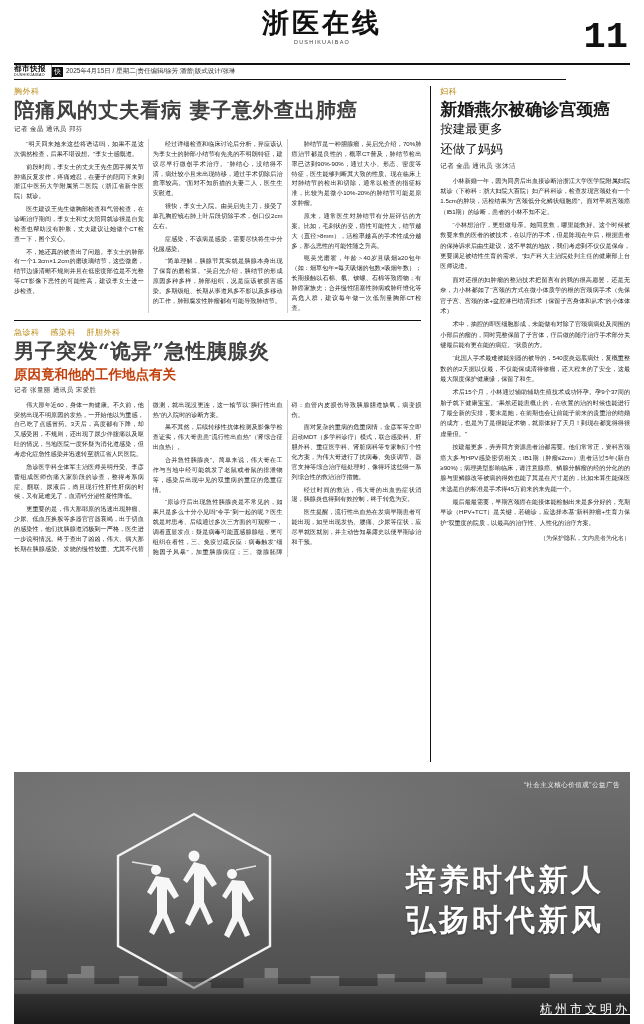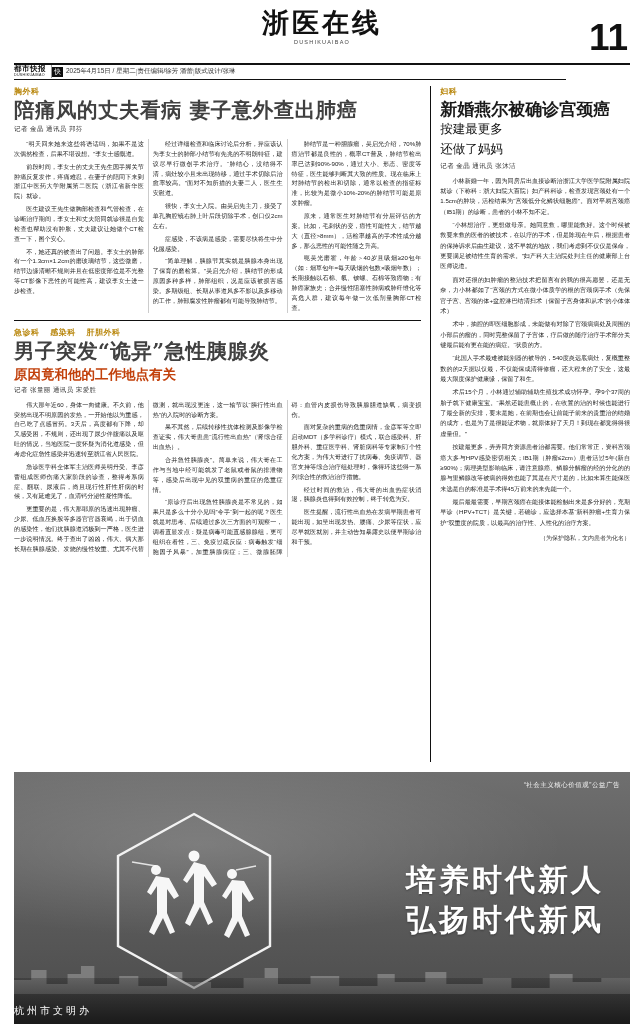--- a/index.html
+++ b/index.html
@@ -40,21 +40,21 @@
     text-align: center;
     font-size: 5.5px;
     letter-spacing: 1.2px;
     color: #444;
     margin-top: 3px;
   }
   .page-num {
     position: absolute;
     right: 2px;
     top: 10px;
-    font-family: Liberation Sans, sans-serif;
+    font-family: Liberation Mono, monospace;
     font-size: 37px;
     font-weight: bold;
     color: #111;
     line-height: 1;
   }
 
   
   .infobar {
     display: flex;
     align-items: center;
@@ -90,21 +90,21 @@
   .content {
     display: flex;
     margin-top: 6px;
     height: 676px;
   }
   .col-left  { width: 418px; padding-right: 9px; border-right: 0.8px solid #111; }
   .col-right { width: 199px; padding-left: 9px; }
 
   .kicker {
     font-size: 8px;
-    font-weight: bold;
+    font-weight: normal;
     color: #b8860b;
     letter-spacing: .5px;
     margin-bottom: 2px;
   }
   .kicker.multi span { margin-right: 8px; }
   h1.headline {
     font-family: "DejaVu Serif", serif;
     font-size: 20.5px;
     font-weight: bold;
     letter-spacing: .5px;
@@ -200,24 +200,25 @@
     font-weight: bold;
     font-size: 30px;
     line-height: 1.32;
     letter-spacing: 3px;
     color: #fff;
     text-shadow: 0 1px 2px rgba(0,0,0,.35);
   }
   .ad-footer {
     position: absolute;
     left: 0; right: 0; bottom: 6px;
-    text-align: left;
-    font-size: 10px;
+    text-align: right;
+    font-size: 12px;
     letter-spacing: 3px;
     color: #fff;
+    text-decoration: underline;
   }
   .ad-hex {
     position: absolute;
     left: 96px; top: 36px;
     width: 168px; height: 186px;
   }
   .ad-sky {
     position: absolute; left:0; top:0; width:100%; height:72%;
     background: radial-gradient(ellipse at 30% 40%, rgba(255,255,255,.16), rgba(255,255,255,0) 60%);
   }

